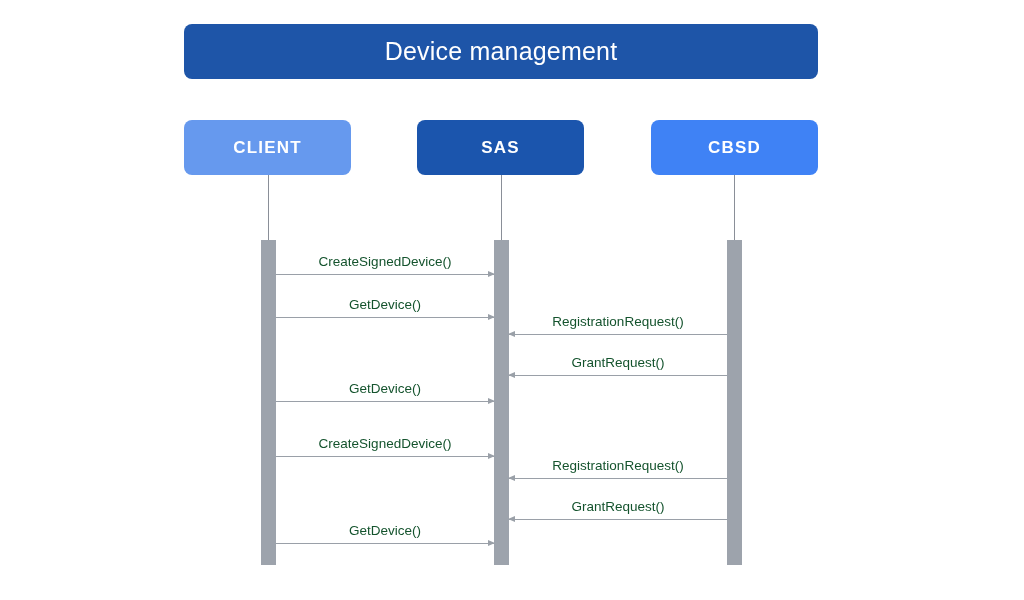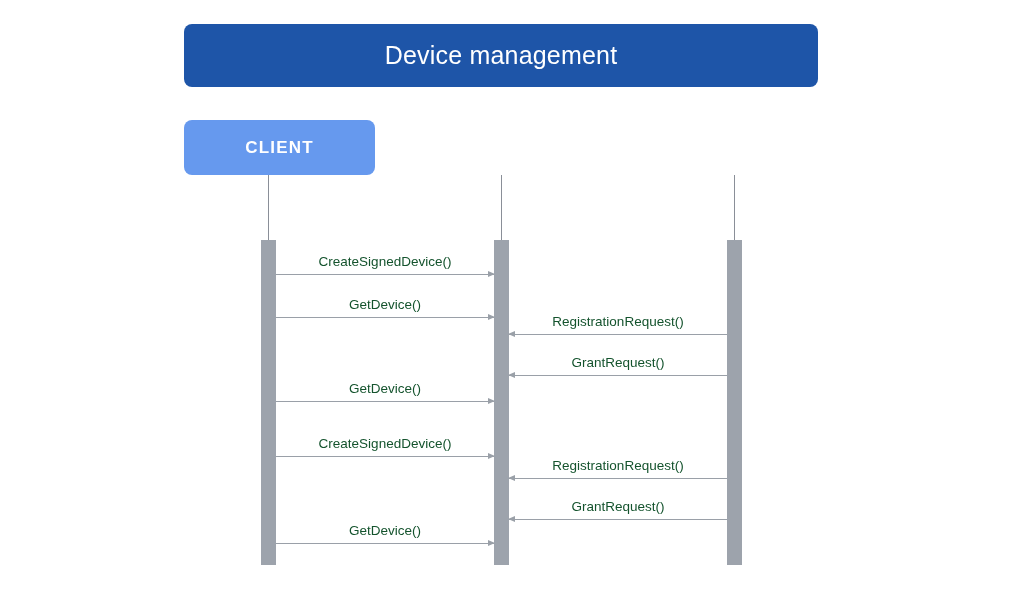--- a/index.html
+++ b/index.html
@@ -18,21 +18,21 @@
     position: relative;
     width: 1024px;
     height: 600px;
     background: #ffffff;
   }
   .title-bar {
     position: absolute;
     left: 184px;
     top: 24px;
     width: 634px;
-    height: 63px;
+    height: 55px;
     border-radius: 8px;
     display: flex;
     align-items: center;
     justify-content: center;
     box-sizing: border-box;
   }
   .title-bar .title-text {
     color: #ffffff;
     font-size: 25px;
     font-weight: 400;
@@ -108,22 +108,28 @@
 </style>
 </head>
 <body>
 
 <div id="diagram">
 
   <div class="title-bar" style="background: rgb(30, 85, 168);">
     <span class="title-text">Device management</span>
   </div>
 
-  <div class="participant" style="left:184px; width:191px; background:#6699ee;">
+  <div class="participant" style="left:184px; width:167px; background:#6699ee;">
     <span class="p-label">CLIENT</span>
+  </div>
+  <div class="participant" style="left:417px; width:167px; background:#1b55ad;">
+    <span class="p-label">SAS</span>
+  </div>
+  <div class="participant" style="left:651px; width:167px; background:#3f82f5;">
+    <span class="p-label">CBSD</span>
   </div>
 
   <div class="lifeline" style="left:268px; top:175px; height:66px;"></div>
   <div class="lifeline" style="left:501px; top:175px; height:66px;"></div>
   <div class="lifeline" style="left:734px; top:175px; height:66px;"></div>
 
   <div class="activation" style="left:261px; top:240px; height:325px;"></div>
   <div class="activation" style="left:494px; top:240px; height:325px;"></div>
   <div class="activation" style="left:727px; top:240px; height:325px;"></div>
 

